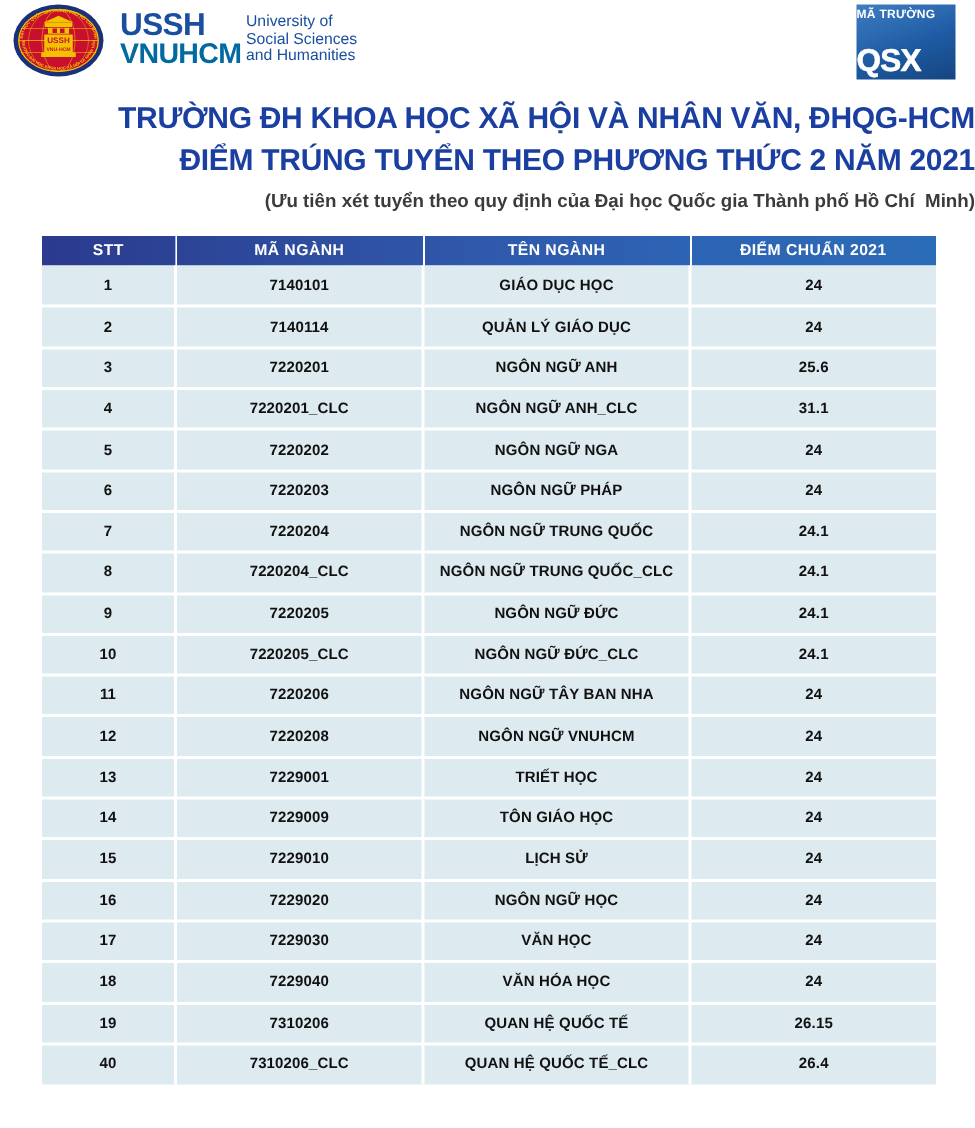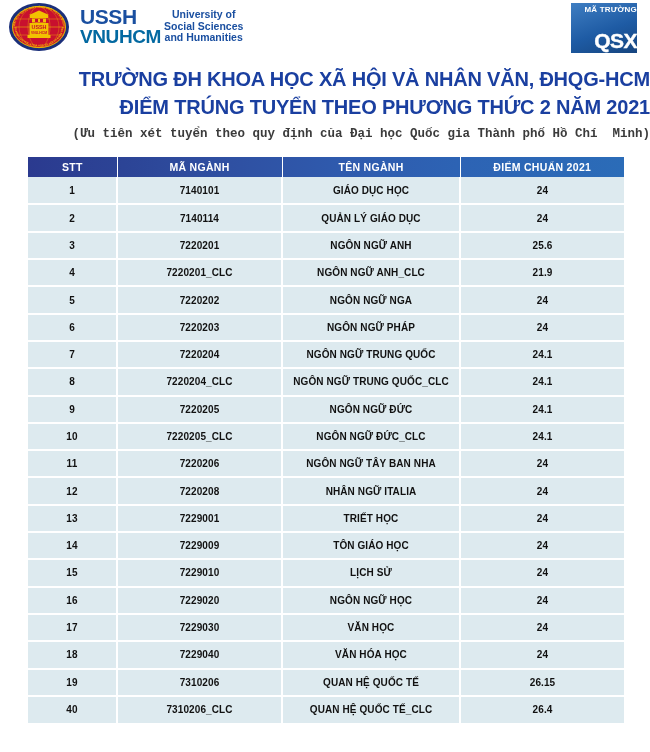--- a/index.html
+++ b/index.html
@@ -58,37 +58,36 @@
     letter-spacing: -0.4px;
   }
   .brand-full {
     display: flex;
     flex-direction: column;
     line-height: 1.13;
     padding-bottom: 1px;
   }
   .brand-full span {
     font-size: 10.5px;
-    font-weight: bold;
+    font-weight: normal;
     color: #1a4fa0;
     white-space: nowrap;
-    text-align: center;
   }
 
   
   .code-badge {
     position: absolute;
     right: 13px;
     top: 3px;
     width: 66px;
     height: 50px;
     background: linear-gradient(160deg, #3f7ec2 0%, #1e5ba4 55%, #16457f 100%);
     display: flex;
     flex-direction: column;
-    align-items: flex-end;
+    align-items: flex-start;
     justify-content: center;
     gap: 1px;
   }
   .code-badge .code-label {
     font-size: 8px;
     font-weight: bold;
     color: #ffffff;
     letter-spacing: 0.2px;
   }
   .code-badge .code-value {
@@ -113,21 +112,20 @@
     letter-spacing: -0.2px;
     line-height: 1.38;
     white-space: nowrap;
   }
   .subtitle {
     font-size: 12.5px;
     font-weight: bold;
     color: #3b3b3b;
     margin-top: 6px;
     white-space: pre;
-    font-family: Liberation Mono, monospace;
   }
 
   
   .table-wrap {
     margin: 16px 26px 0 28px;
   }
   table.score-table {
     width: 596px;
     border-collapse: collapse;
     table-layout: fixed;
@@ -270,21 +268,21 @@
         <tr>
           <td>3</td>
           <td>7220201</td>
           <td>NGÔN NGỮ ANH</td>
           <td>25.6</td>
         </tr>
         <tr>
           <td>4</td>
           <td>7220201_CLC</td>
           <td>NGÔN NGỮ ANH_CLC</td>
-          <td>21.9</td>
+          <td>31.1</td>
         </tr>
         <tr>
           <td>5</td>
           <td>7220202</td>
           <td>NGÔN NGỮ NGA</td>
           <td>24</td>
         </tr>
         <tr>
           <td>6</td>
           <td>7220203</td>
@@ -317,21 +315,21 @@
         </tr>
         <tr>
           <td>11</td>
           <td>7220206</td>
           <td>NGÔN NGỮ TÂY BAN NHA</td>
           <td>24</td>
         </tr>
         <tr>
           <td>12</td>
           <td>7220208</td>
-          <td>NHÂN NGỮ ITALIA</td>
+          <td>NGÔN NGỮ VNUHCM</td>
           <td>24</td>
         </tr>
         <tr>
           <td>13</td>
           <td>7229001</td>
           <td>TRIẾT HỌC</td>
           <td>24</td>
         </tr>
         <tr>
           <td>14</td>

